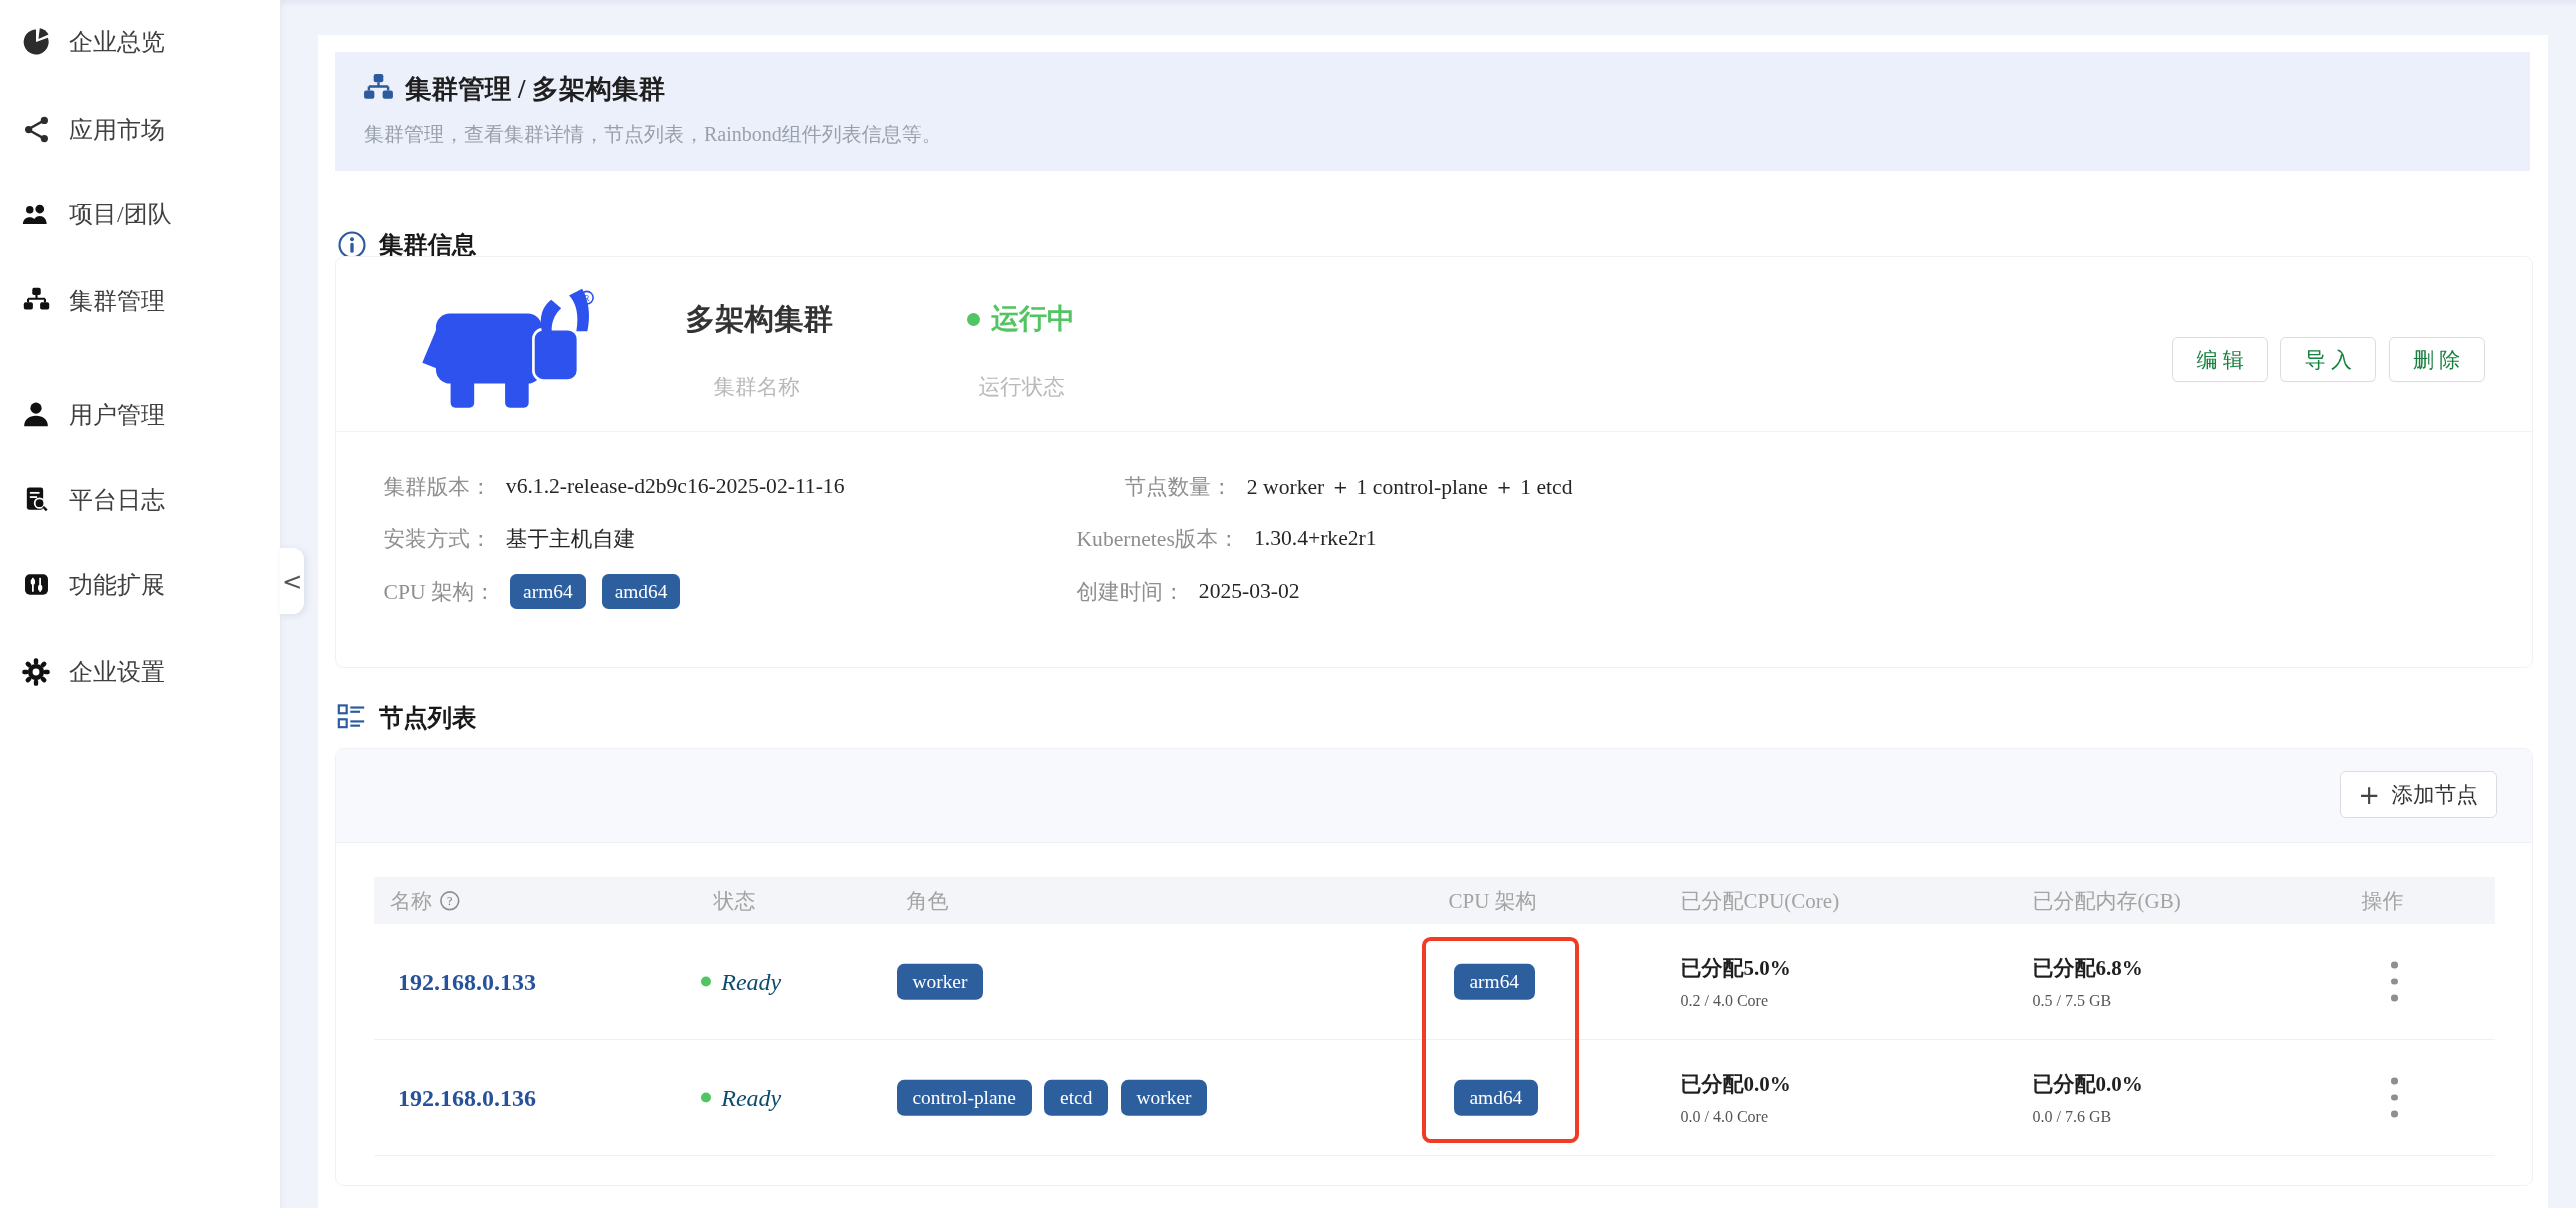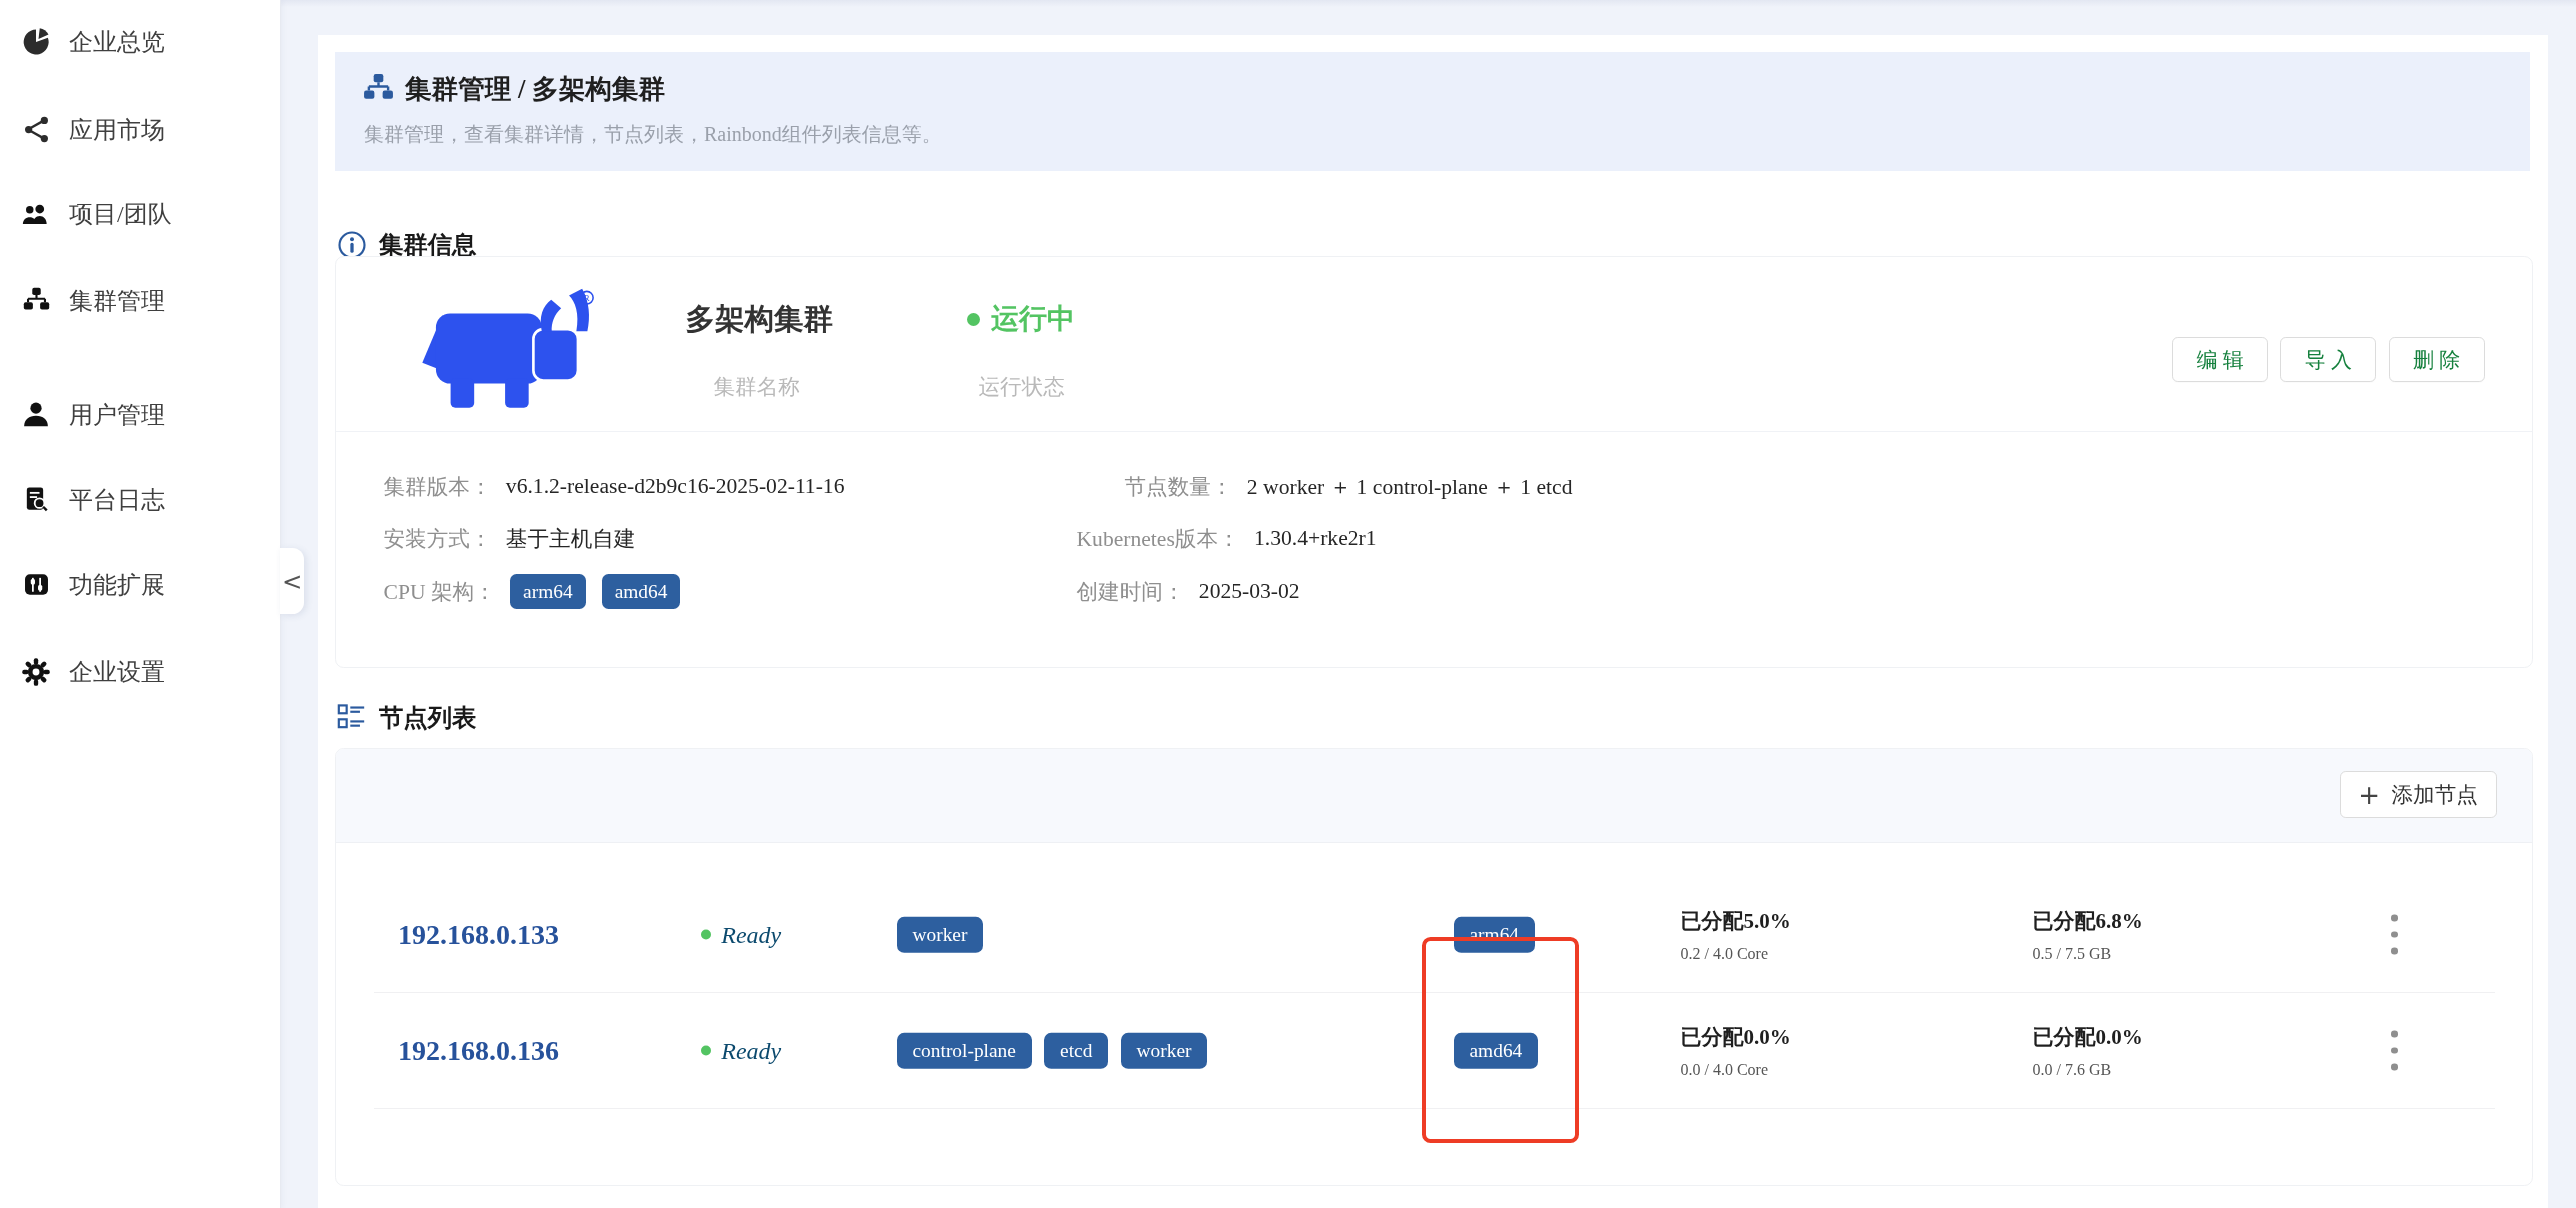--- a/index.html
+++ b/index.html
@@ -67,21 +67,21 @@
     gap:11.5px;font-size:21.6px;color:#333;cursor:pointer;}
   .add-btn .plus{font-size:26px;color:#444;font-family:"DejaVu Sans",sans-serif;line-height:1;}
   .table{position:absolute;left:38px;right:37px;top:128px;}
   .thead{position:relative;height:47px;background:#f4f5f8;}
   .th{position:absolute;top:50%;transform:translateY(-50%);font-size:21px;color:#a3a3a3;white-space:nowrap;
     display:flex;align-items:center;gap:7.2px;}
   .c-name{left:16.5px;} .c-status{left:340px;} .c-role{left:533px;} .c-arch{left:1075px;}
   .c-cpu{left:1307px;} .c-mem{left:1659px;} .c-op{left:1988px;}
   .tr{position:relative;height:115px;border-bottom:1.4px solid #f0f0f2;}
   .td{position:absolute;top:50%;transform:translateY(-50%);white-space:nowrap;}
-  .ip-link{font-size:28px;font-weight:bold;color:#27529b;cursor:pointer;}
+  .ip-link{font-size:24px;font-weight:bold;color:#27529b;cursor:pointer;}
   .ready{display:flex;align-items:center;gap:10px;}
   .ready .rdot{width:10.8px;height:10.8px;border-radius:50%;background:#53c462;}
   .ready .rtext{font-size:24px;color:#0c4a6e;font-style:italic;}
   .roles{left:523px;display:flex;gap:12.2px;}
   .td.arch{left:1080px;}
   .alloc .pct{font-size:21px;font-weight:bold;color:#1f1f1f;margin-bottom:10px;}
   .alloc .det{font-size:16px;color:#555;}
   .kebab{left:2005px;width:32px;height:69px;display:flex;flex-direction:column;align-items:center;
     justify-content:center;gap:10px;cursor:pointer;}
   .kebab i{width:6.5px;height:6.5px;border-radius:50%;background:#8f8f8f;}
@@ -323,20 +323,35 @@
 
     <section class="card" id="node-card">
       <div class="toolbar">
         <button class="add-btn">
           <span class="plus">+</span>
           <span>添加节点</span>
         </button>
       </div>
 
       <div class="table">
+        <div class="thead">
+          <span class="th c-name">
+            <span>名称</span>
+            <svg viewBox="0 0 34 34" width="21.6" height="21.6" style="font-size:29px">
+                <circle cx="17" cy="17" r="14" fill="none" stroke="#8d8d8d" stroke-width="2.6"></circle>
+                <text x="17" y="24" font-size="19" text-anchor="middle" fill="#6f6f6f" font-family="Liberation Serif, DejaVu Serif, serif">?</text>
+              </svg>
+          </span>
+          <span class="th c-status">状态</span>
+          <span class="th c-role">角色</span>
+          <span class="th c-arch">CPU 架构</span>
+          <span class="th c-cpu">已分配CPU(Core)</span>
+          <span class="th c-mem">已分配内存(GB)</span>
+          <span class="th c-op">操作</span>
+        </div>
 
         <div class="tr">
           <span class="td" style="left:24.4px">
             <span class="ip-link">192.168.0.133</span>
           </span>
           <span class="td ready" style="left:327px">
             <span class="rdot"></span>
             <span class="rtext">Ready</span>
           </span>
           <span class="td roles">

